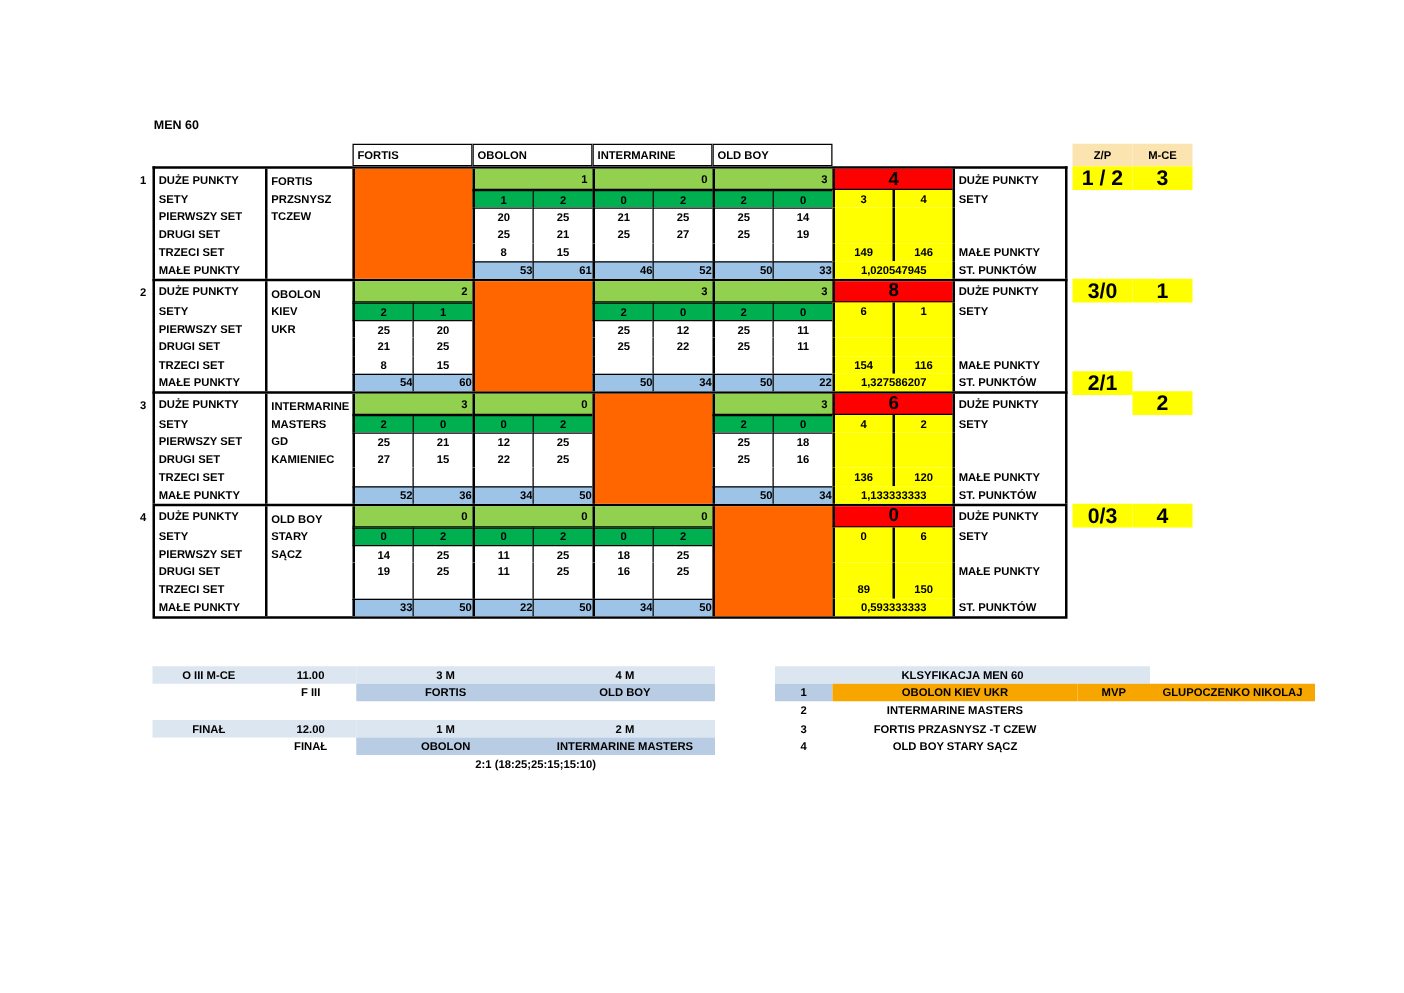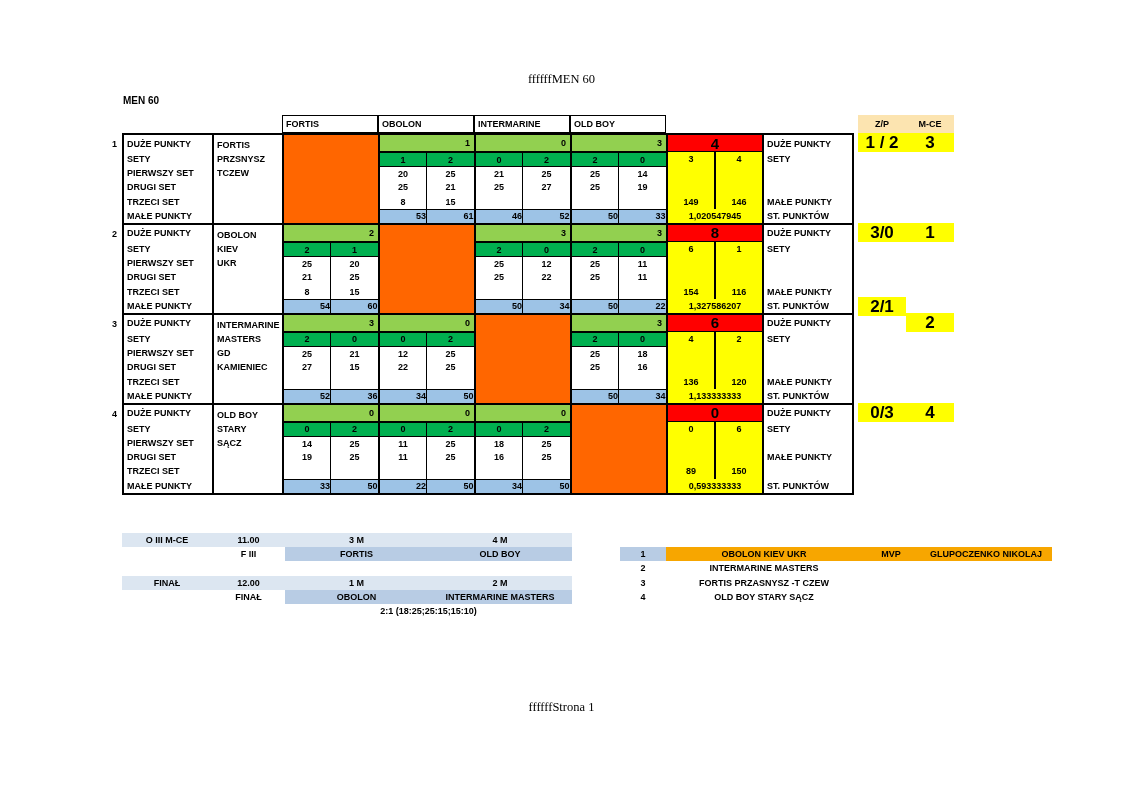--- a/index.html
+++ b/index.html
@@ -44,21 +44,20 @@
   .cls{position:absolute;left:620px;top:533px;display:grid;
        grid-template-columns:46px 196px 58px 132px;grid-template-rows:repeat(5,14.2px);}
   .b1{background:#DCE6F1;}
   .b2{background:#B8CCE4;}
   .gold{background:#F7A600;}
 </style>
 </head>
 <body>
 
 <div class="page">
-  <div class="ttl" style="top:72px;">ffffffMEN 60</div>
   <div class="sheet-label">MEN 60</div>
 
   <div class="zph" style="left:858px;">Z/P</div>
   <div class="zph" style="left:906px;">M-CE</div>
 
   <div class="blocks">
       <div class="block">
         <div class="c lab" style="grid-area: 1 / 1 / span 1 / span 1;">DUŻE PUNKTY</div>
         <div class="c lab" style="grid-area: 2 / 1 / span 1 / span 1;">SETY</div>
         <div class="c lab" style="grid-area: 3 / 1 / span 1 / span 1;">PIERWSZY SET</div>
@@ -326,33 +325,33 @@
       <div class="c b1" style="grid-area: 4 / 2 / span 1 / span 1;">12.00</div>
       <div class="c b1" style="grid-area: 4 / 3 / span 1 / span 1;">1 M</div>
       <div class="c b1" style="grid-area: 4 / 4 / span 1 / span 1;">2 M</div>
       <div class="c " style="grid-area: 5 / 1 / span 1 / span 1;"></div>
       <div class="c " style="grid-area: 5 / 2 / span 1 / span 1;">FINAŁ</div>
       <div class="c b2" style="grid-area: 5 / 3 / span 1 / span 1;">OBOLON</div>
       <div class="c b2" style="grid-area: 5 / 4 / span 1 / span 1;">INTERMARINE MASTERS</div>
       <div class="c w" style="grid-area: 6 / 3 / span 1 / span 2;">2:1 (18:25;25:15;15:10)</div>
     </div>
   <div class="cls">
+      <div class="c b1" style="grid-area: 1 / 1 / span 1 / span 3;">KLSYFIKACJA MEN 60</div>
       <div class="c b2" style="grid-area: 2 / 1 / span 1 / span 1;">1</div>
       <div class="c gold" style="grid-area: 2 / 2 / span 1 / span 1;">OBOLON KIEV UKR</div>
       <div class="c gold" style="grid-area: 2 / 3 / span 1 / span 1;">MVP</div>
       <div class="c gold" style="grid-area: 2 / 4 / span 1 / span 1;">GLUPOCZENKO NIKOLAJ</div>
       <div class="c" style="grid-area: 3 / 1 / span 1 / span 1;">2</div>
       <div class="c" style="grid-area: 3 / 2 / span 1 / span 1;">INTERMARINE MASTERS</div>
       <div class="c" style="grid-area: 4 / 1 / span 1 / span 1;">3</div>
       <div class="c" style="grid-area: 4 / 2 / span 1 / span 1;">FORTIS PRZASNYSZ -T CZEW</div>
       <div class="c" style="grid-area: 5 / 1 / span 1 / span 1;">4</div>
       <div class="c" style="grid-area: 5 / 2 / span 1 / span 1;">OLD BOY STARY SĄCZ</div>
     </div>
 
-  <div class="ttl" style="top:700px;">ffffffStrona 1</div>
 <div class="opp-head" style="left: 282px;">FORTIS</div>
     <div class="opp-head" style="left: 378px;">OBOLON</div>
     <div class="opp-head" style="left: 474px;">INTERMARINE</div>
     <div class="opp-head" style="left: 570px;">OLD BOY</div>
     <div class="rownum" style="left: 101px; top: 135px; width: 16px; height: 17px;">1</div>
     <div class="zpv" style="left: 858px; top: 133px; width: 48px; height: 19px;">1 / 2</div>
     <div class="zpv" style="left: 906px; top: 133px; width: 48px; height: 19px;">3</div>
     <div class="rownum" style="left: 101px; top: 225px; width: 16px; height: 17px;">2</div>
     <div class="zpv" style="left: 858px; top: 223px; width: 48px; height: 19px;">3/0</div>
     <div class="zpv" style="left: 906px; top: 223px; width: 48px; height: 19px;">1</div>

